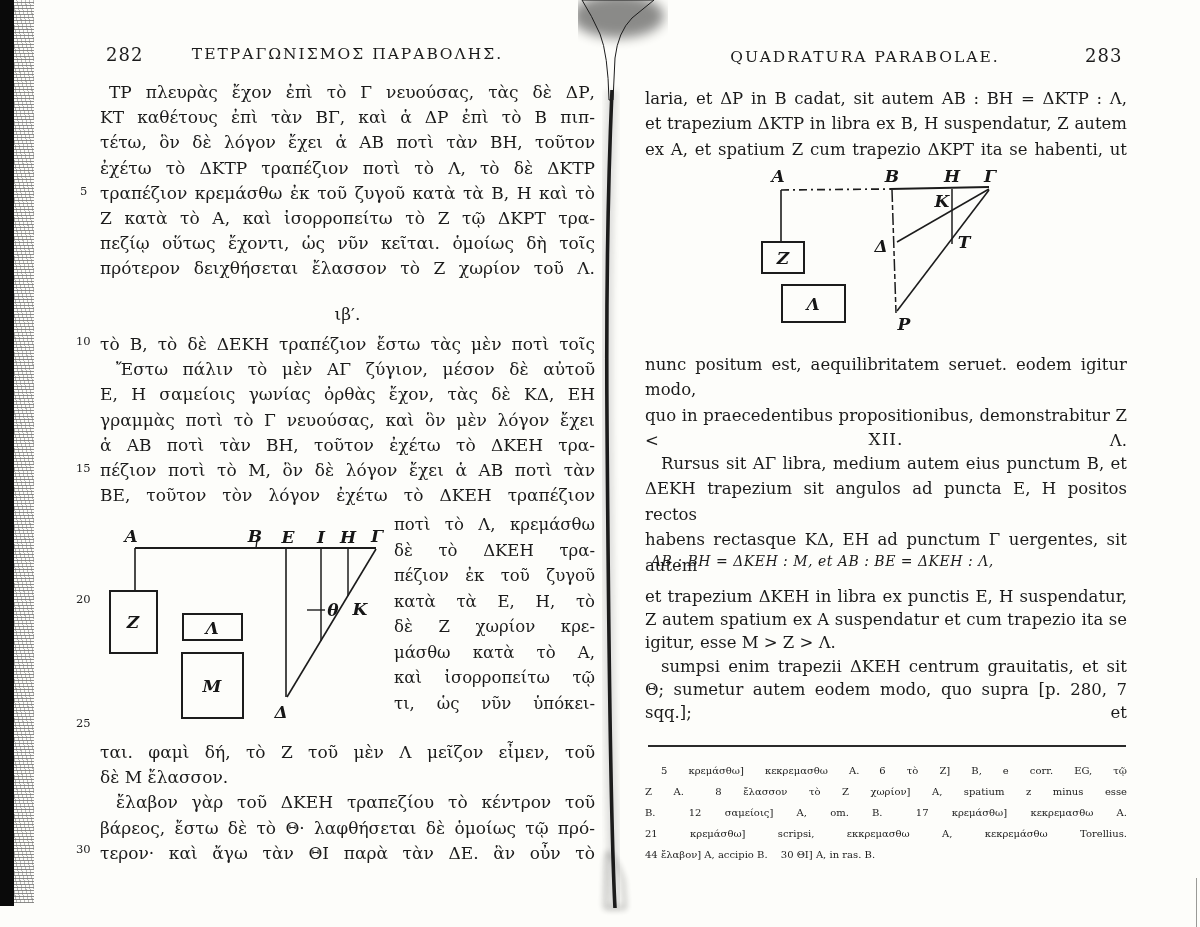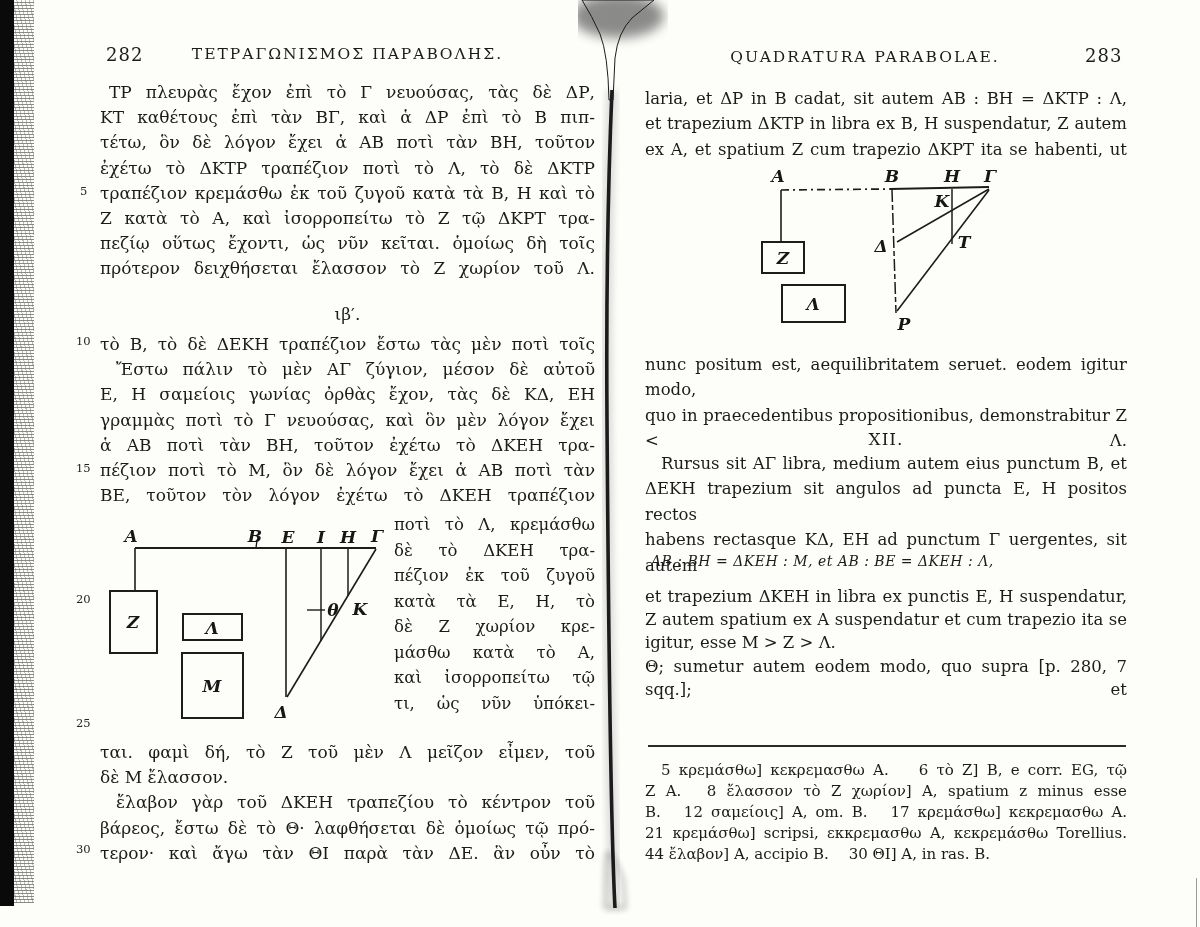--- a/index.html
+++ b/index.html
@@ -21,21 +21,21 @@
   .abs{position:absolute;}
   .para{position:absolute;}
   .ln{text-align:justify;text-align-last:justify;white-space:nowrap_off;}
   .ln.rag{text-align:left;text-align-last:left;}
   .ln.ind{text-indent:16px;}
   .ln.ind-s{text-indent:9px;}
   .gk{width:495px;font-size:17px;line-height:25.2px;}
   .gk-wrap{width:201px;font-size:16.5px;line-height:25.5px;}
   .lat{width:482px;font-size:16.5px;line-height:25.4px;}
   .lat4{width:482px;font-size:16.5px;line-height:23.2px;}
-  .fnote{width:482px;font-size:15px;line-height:21px;}
+  .fnote{width:482px;font-size:10px;line-height:21px;}
   .header-num{font-size:18px;letter-spacing:1px;}
   .running-title{text-align:center;font-size:15.5px;letter-spacing:2px;}
   .sec-head{text-align:center;font-size:17px;}
   .margin-num{position:absolute;font-size:11.5px;color:#222;}
   .equation{font-style:italic;font-size:14px;letter-spacing:.5px;}
   .rule{position:absolute;height:2px;background:#2a2a2a;}
   
   svg text{font-family:"DejaVu Serif", serif;font-style:italic;font-weight:bold;font-size:17px;fill:#161616;}
   svg line, svg path, svg rect, svg polyline{stroke:#1c1c1c;fill:none;}
 </style>
@@ -169,20 +169,21 @@
       <div class="ln">habens rectasque KΔ, EH ad punctum Γ uergentes, sit</div>
       <div class="ln rag">autem</div>
     </div>
 
     <div class="abs equation" style="left:651px;top:553px;width:476px;">AB : BH = ΔKEH : M, et AB : BE = ΔKEH : Λ,</div>
 
     <div class="para lat4" style="left:645px;top:585px;">
       <div class="ln">et trapezium ΔKEH in libra ex punctis E, H suspendatur,</div>
       <div class="ln">Z autem spatium ex A suspendatur et cum trapezio ita se</div>
       <div class="ln rag">igitur, esse M &gt; Z &gt; Λ.</div>
+      <div class="ln ind">sumpsi enim trapezii ΔKEH centrum grauitatis, et sit</div>
       <div class="ln">Θ; sumetur autem eodem modo, quo supra [p. 280, 7 sqq.]; et</div>
     </div>
 
     <div class="rule" style="left:648px;top:745px;width:478px;"></div>
     <div class="para fnote" style="left:645px;top:760px;">
       <div class="ln ind">5 κρεμάσθω] κεκρεμασθω A.  6 τὸ Z] B, e corr. EG, τῷ</div>
       <div class="ln">Z A.  8 ἔλασσον τὸ Z χωρίον] A, spatium z minus esse</div>
       <div class="ln">B.  12 σαμείοις] A, om. B.  17 κρεμάσθω] κεκρεμασθω A.</div>
       <div class="ln">21 κρεμάσθω] scripsi, εκκρεμασθω A, κεκρεμάσθω Torellius.</div>
       <div class="ln rag">44 ἔλαβον] A, accipio B.  30 ΘI] A, in ras. B.</div>

